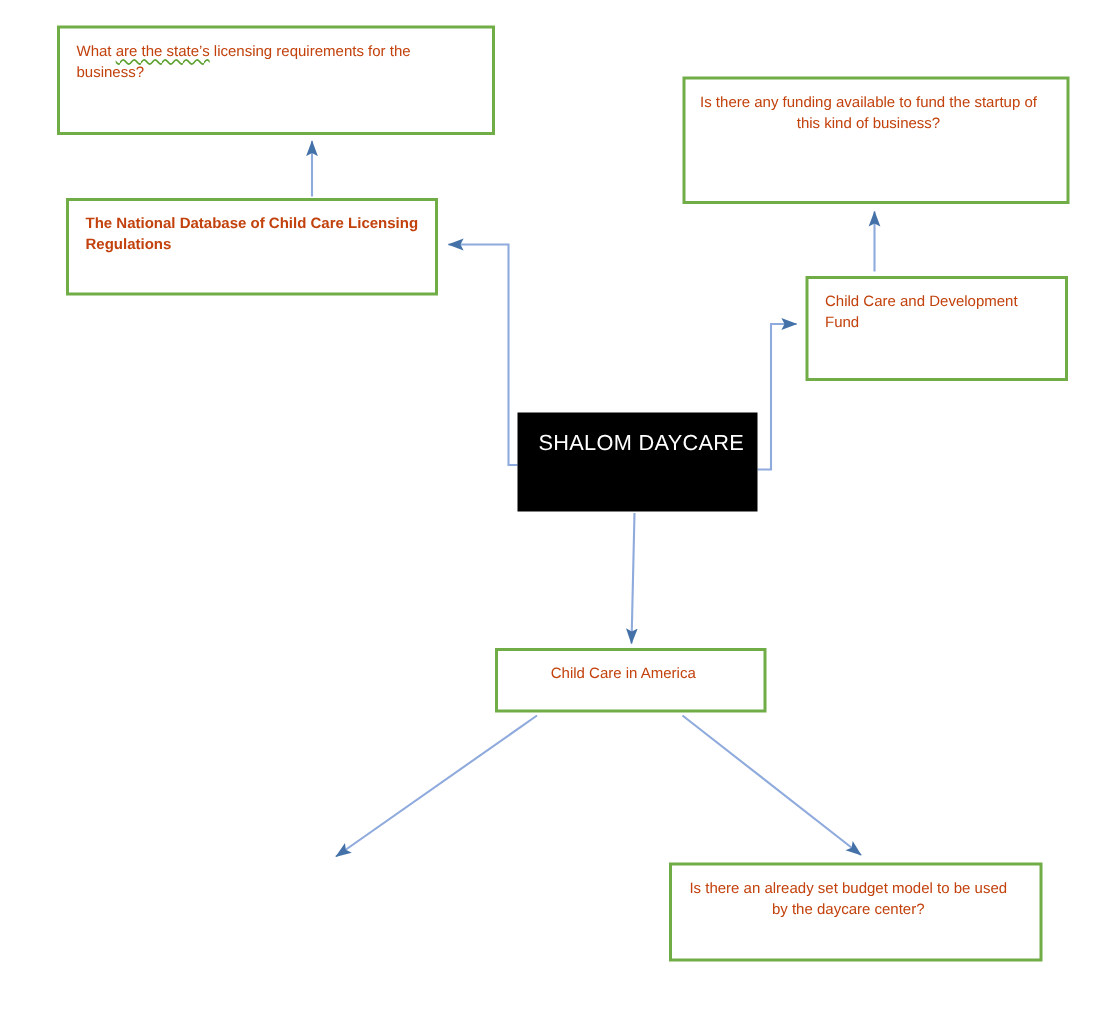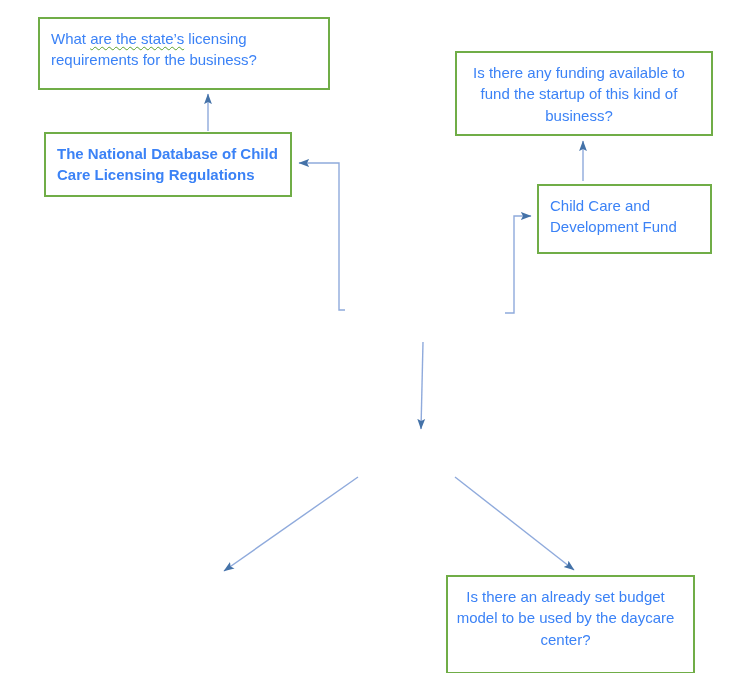--- a/index.html
+++ b/index.html
@@ -32,23 +32,23 @@
     box-sizing: border-box;
     background: #ffffff;
     border: 2px solid #70AD47;
     display: flex;
     flex-direction: column;
     justify-content: flex-start;
     z-index: 2;
   }
   .node .node-text {
     display: block;
-    font-size: 15px;
+    font-size: 10px;
     line-height: 1.42;
-    color: #3b82f6;
+    color: #c2410c;
     padding: 9px 11px 0 11px;
     white-space: pre-line;
   }
   .node.align-center .node-text {
     text-align: center;
     padding-left: 7px;
     padding-right: 17px;
   }
   .node.align-left .node-text {
     text-align: left;
@@ -107,20 +107,26 @@
   </div>
 
   <div class="node align-center" style="left: 455px; top: 51px; width: 258px; height: 85px; border-color: rgb(112, 173, 71);">
     <span class="node-text">Is there any funding available to fund the startup of this kind of business?</span>
   </div>
 
   <div class="node align-left" style="left: 537px; top: 184px; width: 175px; height: 70px; border-color: rgb(112, 173, 71);">
     <span class="node-text">Child Care and Development Fund</span>
   </div>
 
+  <div class="node central align-left" style="left: 345px; top: 275px; width: 160px; height: 66px; background: rgb(0, 0, 0);">
+    <span class="node-text">SHALOM DAYCARE</span>
+  </div>
+
+  <div class="node align-center" style="left: 330px; top: 432px; width: 181px; height: 43px; border-color: rgb(112, 173, 71);">
+    <span class="node-text">Child Care in America</span>
+  </div>
 
 
-
-  <div class="node align-center" style="left: 446px; top: 575px; width: 249px; height: 99px; border-color: rgb(112, 173, 71);">
+  <div class="node align-center" style="left: 446px; top: 575px; width: 249px; height: 66px; border-color: rgb(112, 173, 71);">
     <span class="node-text">Is there an already set budget model to be used by the daycare center?</span>
   </div>
 
 </div>
 
 </body></html>

